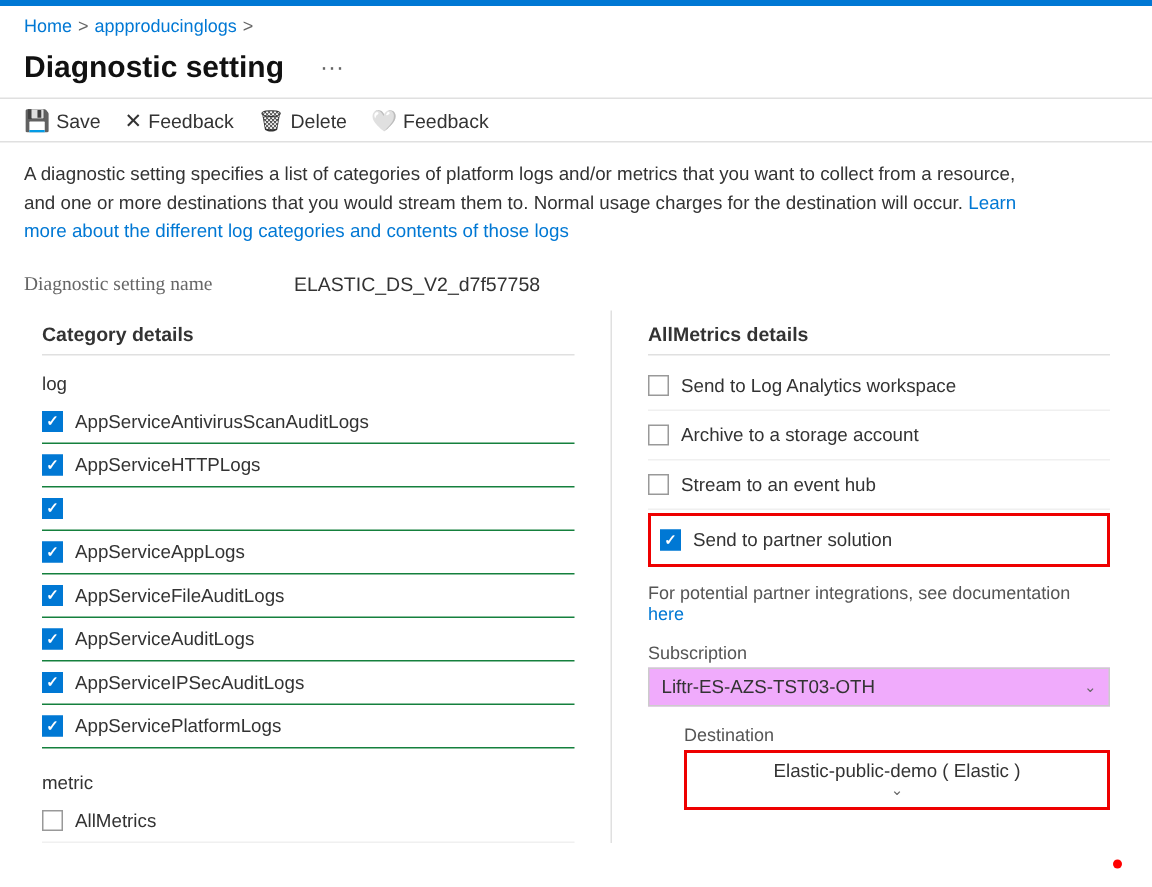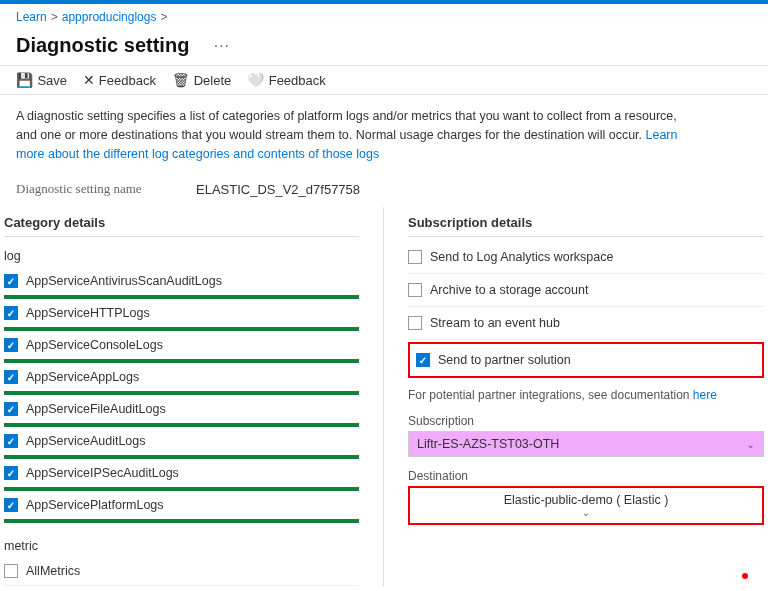--- a/index.html
+++ b/index.html
@@ -61,21 +61,21 @@
       display: flex;
       align-items: center;
       padding: 6px 16px 10px;
       font-size: 13px;
     }
     .setting-name-label { color: #666; min-width: 180px; font-family: Liberation Serif, serif; }
     .setting-name-value { color: #333; font-weight: 500; }
 
     .main-content {
       display: flex;
-      padding: 0 4px;
+      padding: 0 28px;
       gap: 0;
     }
 
     .left-panel {
       flex: 0 0 380px;
       border-right: 1px solid #e0e0e0;
       padding-right: 24px;
     }
 
     .right-panel {
@@ -97,21 +97,21 @@
       font-weight: 500;
       color: #333;
       padding: 8px 0 4px;
     }
 
     .log-item {
       display: flex;
       align-items: flex-end;
       gap: 8px;
       padding: 7px 0;
-      border-bottom: 4px solid #15803d;
+      border-bottom: 1px solid #15803d;
       font-size: 12.5px;
     }
 
     .checkbox-blue {
       width: 14px;
       height: 14px;
       background: #0078d4;
       border: 1px solid #0078d4;
       display: flex;
       align-items: center;
@@ -226,21 +226,21 @@
       min-height: 591px;
     }
   </style>
 </head>
 <body>
 
 <div class="container">
   <div class="top-bar"></div>
 
   <div class="breadcrumb">
-    <a>Learn</a>
+    <a>Home</a>
     <span>&gt;</span>
     <a>appproducinglogs</a>
     <span>&gt;</span>
   </div>
 
   <div class="page-title">
     <h1>Diagnostic setting</h1>
     <span class="ellipsis">···</span>
   </div>
 
@@ -284,21 +284,20 @@
       <div class="log-item">
             <div class="checkbox-blue"></div>
             <span>AppServiceAntivirusScanAuditLogs</span>
           </div>
           <div class="log-item">
             <div class="checkbox-blue"></div>
             <span>AppServiceHTTPLogs</span>
           </div>
           <div class="log-item">
             <div class="checkbox-blue"></div>
-            <span>AppServiceConsoleLogs</span>
           </div>
           <div class="log-item">
             <div class="checkbox-blue"></div>
             <span>AppServiceAppLogs</span>
           </div>
           <div class="log-item">
             <div class="checkbox-blue"></div>
             <span>AppServiceFileAuditLogs</span>
           </div>
           <div class="log-item">
@@ -321,21 +320,21 @@
 
         <div class="metric-item">
               <div class="checkbox-empty"></div>
               <span>AllMetrics</span>
             </div>
           </div>
       </div>
     </div>
 
     <div class="right-panel">
-      <div class="section-title">Subscription details</div>
+      <div class="section-title">AllMetrics details</div>
 
       <div id="dest-items-container">
 
       <div class="dest-item">
             <div class="checkbox-empty"></div>
             <span>Send to Log Analytics workspace</span>
           </div>
           <div class="dest-item">
             <div class="checkbox-empty"></div>
             <span>Archive to a storage account</span>
@@ -356,21 +355,21 @@
       </div>
 
       <div class="form-field">
         <label>Subscription</label>
         <div class="select-box">
           <span>Liftr-ES-AZS-TST03-OTH</span>
           <span class="select-chevron">⌄</span>
         </div>
       </div>
 
-      <div class="form-field" style="margin-top:12px;">
+      <div class="form-field" style="margin-top:12px;margin-left:24px;">
         <label>Destination</label>
         <div class="select-box-highlighted">
           <span>Elastic-public-demo ( Elastic )</span>
           <span class="select-chevron">⌄</span>
         </div>
       </div>
     </div>
   </div>
 
   <div class="red-dot"></div>

